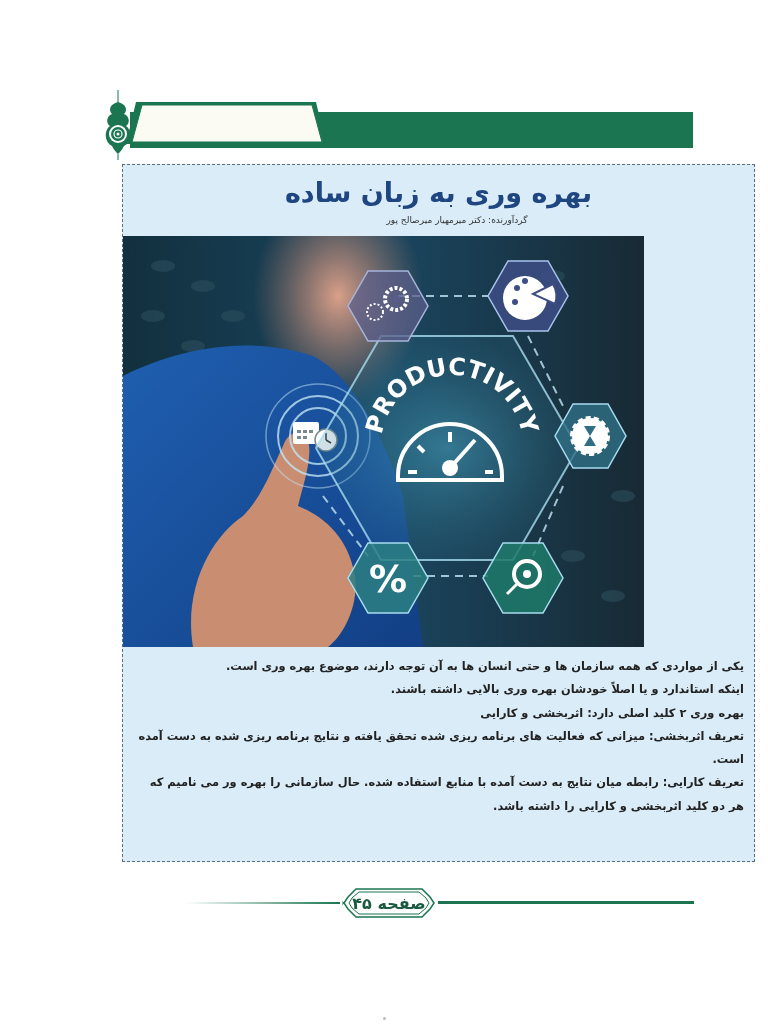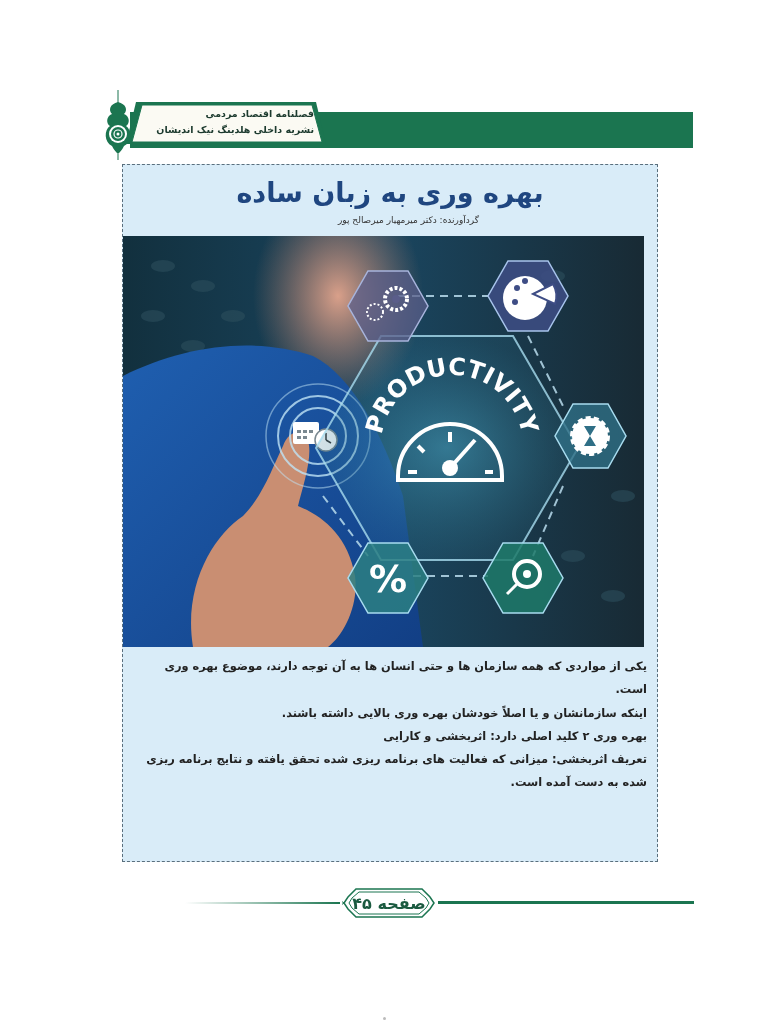--- a/index.html
+++ b/index.html
@@ -6,21 +6,21 @@
   body { width:768px; height:1024px; background:#ffffff; position:relative; overflow:hidden;
          font-family:"DejaVu Sans", sans-serif; }
   
   .hdr-band { position:absolute; left:130px; top:112px; width:563px; height:36px; background:#1b7550; }
   .hdr-tab { position:absolute; left:126px; top:100px; width:200px; height:44px; }
   .hdr-tab svg { position:absolute; left:0; top:0; }
   .hdr-text { position:absolute; right:12px; top:6px; direction:rtl; text-align:right;
               font-size:9.5px; font-weight:bold; color:#1c3a2e; line-height:16px; }
   .emblem { position:absolute; left:100px; top:90px; width:36px; height:70px; }
   
-  .article { position:absolute; left:122px; top:164px; width:536px; height:698px;
+  .article { position:absolute; left:122px; top:164px; width:633px; height:698px;
              background:#d9ecf8; border:1.5px dashed #5a6f7d; box-sizing:border-box; }
   .title { position:absolute; left:0; right:0; top:12px; text-align:center; direction:rtl;
            font-size:27px; font-weight:900; color:#1f4680; letter-spacing:0.5px; }
   .byline { position:absolute; left:0; right:0; top:50px; text-align:center; direction:rtl;
             font-size:9px; color:#333;padding-left:37px; }
   .photo { position:absolute; left:0px; top:71px; width:521px; height:411px; overflow:hidden; background:#0f2230; }
   .body { position:absolute; left:10px; right:10px; top:490px; direction:rtl; text-align:right;
           font-size:11.4px; font-weight:bold; color:#222; line-height:23.3px; }
   .body p { margin:0; }
   
@@ -35,24 +35,20 @@
 </style>
 </head>
 <body>
 
 <div class="hdr-band"></div>
 <div class="hdr-tab">
   <svg width="200" height="44" viewBox="0 0 200 44">
     <polygon points="0,44 10,2 190,2 200,44" fill="#1b7550"></polygon>
     <polygon points="6,42 16,5 186,5 196,42" fill="#fbfaf3" stroke="#1b7550" stroke-width="1"></polygon>
   </svg>
-  <div class="hdr-text">
-    <div>فصلنامه اقتصاد مردمی</div>
-    <div>نشریه داخلی هلدینگ نیک اندیشان</div>
-  </div>
 </div>
 <div class="emblem">
   <svg width="36" height="70" viewBox="0 0 36 70">
     <line x1="18" y1="0" x2="18" y2="14" stroke="#1b7550" stroke-width="1"></line>
     <path d="M18 12 C10 14 8 20 12 24 C6 26 6 34 10 36 C4 40 4 52 12 56 C14 60 16 62 18 64 C20 62 22 60 24 56 C32 52 32 40 26 36 C30 34 30 26 24 24 C28 20 26 14 18 12 Z" fill="#1b7550"></path>
     <circle cx="18" cy="44" r="9" fill="#ffffff"></circle>
     <circle cx="18" cy="44" r="7" fill="#1b7550"></circle>
     <circle cx="18" cy="44" r="4" fill="none" stroke="#fff" stroke-width="1.2"></circle>
     <circle cx="18" cy="44" r="1.5" fill="#fff"></circle>
     <line x1="18" y1="64" x2="18" y2="70" stroke="#1b7550" stroke-width="1"></line>
@@ -181,23 +177,24 @@
         <polygon points="380,307 420,307 440,342 420,377 380,377 360,342" fill="#1f7a6a" fill-opacity="0.85" stroke="#a8dcef" stroke-width="1.5"></polygon>
         <circle cx="404" cy="338" r="13" fill="none" stroke="#fff" stroke-width="4"></circle>
         <circle cx="404" cy="338" r="4" fill="#fff"></circle>
         <line x1="394" y1="348" x2="384" y2="358" stroke="#fff" stroke-width="3"></line>
       </g>
     </svg>
   </div>
 
   <div class="body">
     <p>یکی از مواردی که همه سازمان ها و حتی انسان ها به آن توجه دارند، موضوع بهره وری است.</p>
-    <p>اینکه سازمانشان و یا اصلاً خودشان بهره وری بالایی داشته باشند.</p>
+    <p>اینکه استاندارد و یا اصلاً خودشان بهره وری بالایی داشته باشند.</p>
     <p>بهره وری ۲ کلید اصلی دارد: اثربخشی و کارایی</p>
     <p>تعریف اثربخشی: میزانی که فعالیت های برنامه ریزی شده تحقق یافته و نتایج برنامه ریزی شده به دست آمده است.</p>
+    <p>تعریف کارایی: رابطه میان نتایج به دست آمده با منابع استفاده شده. حال سازمانی را بهره ور می نامیم که هر دو کلید اثربخشی و کارایی را داشته باشد.</p>
   </div>
 </div>
 
 <div class="ftr-line-l"></div>
 <div class="ftr-line-r"></div>
 <div class="ftr-badge">
   <svg width="94" height="32" viewBox="0 0 94 32">
     <path d="M14 2 L80 2 L88 10 L92 16 L88 22 L80 30 L14 30 L6 22 L2 16 L6 10 Z" fill="#fff" stroke="#1b7550" stroke-width="1.5"></path>
     <path d="M17 5 L77 5 L84 11 L87 16 L84 21 L77 27 L17 27 L10 21 L7 16 L10 11 Z" fill="none" stroke="#1b7550" stroke-width="1"></path>
     <path d="M2 16 L-4 12 M2 16 L-4 20" stroke="#1b7550" stroke-width="1"></path>

